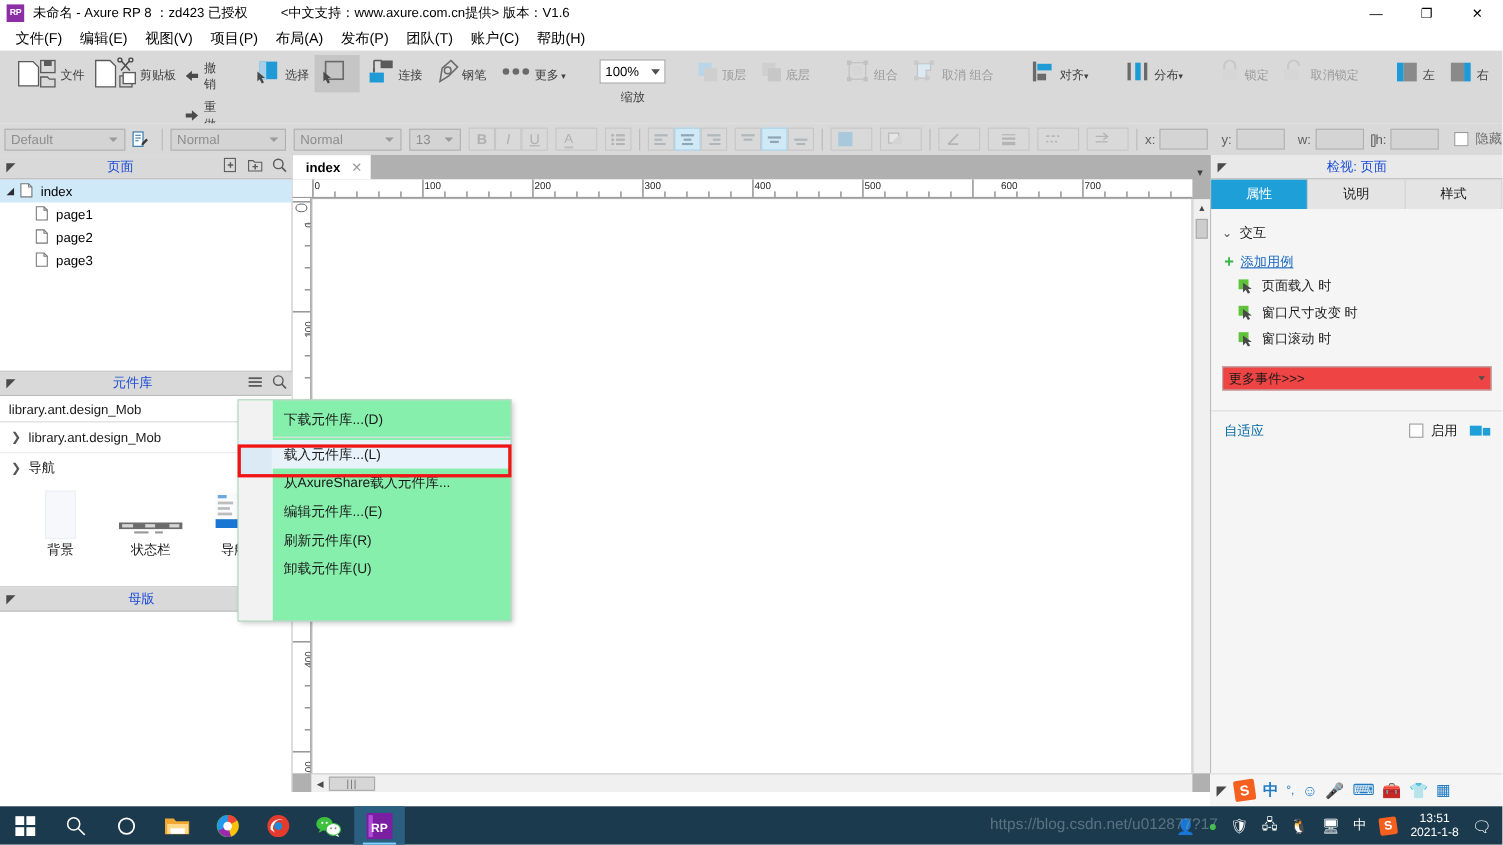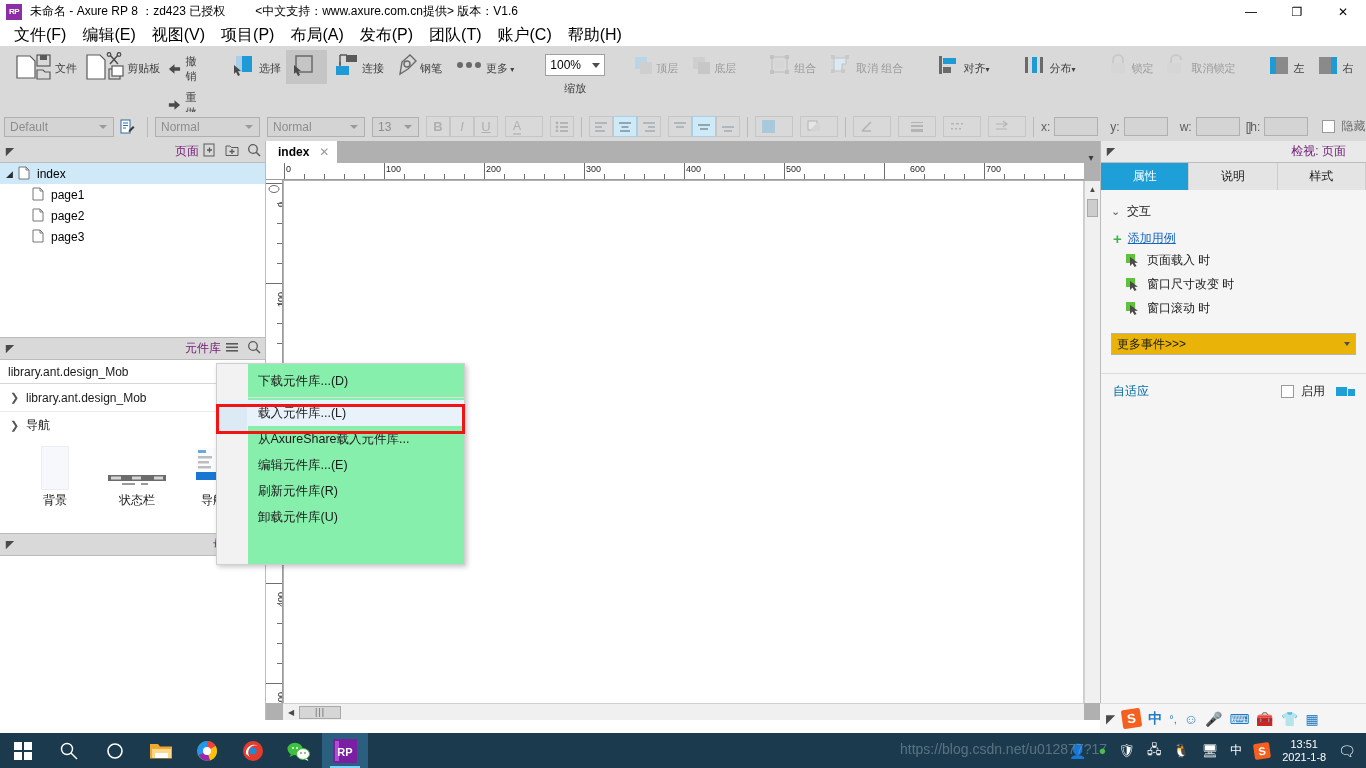--- a/index.html
+++ b/index.html
@@ -31,21 +31,21 @@
     width:46px; height:24px; display:flex; align-items:center; justify-content:center;
     font-size:12px; color:#000;
   }
 
   
   .menubar {
     position:absolute; left:0; top:24px; width:1366px; height:22px;
     background:#ffffff; display:flex; align-items:center; padding-left:6px;
   }
   .menu-item {
-    padding:2px 8px; font-size:16px; color:#000; white-space:nowrap; cursor:default;
+    padding:2px 8px; font-size:13px; color:#000; white-space:nowrap; cursor:default;
   }
 
   
   .toolbar {
     position:absolute; left:0; top:46px; width:1366px; height:66px;
     background:#d9d9d9; display:flex; align-items:flex-start; padding-top:4px;
   }
   .tb-group { display:flex; align-items:flex-start; height:58px; }
   .tb-sep { width:1px; height:44px; background:#b4b4b4; margin:4px 10px 0 10px; }
   .tb-btn {
@@ -92,21 +92,21 @@
   .fb-split { width:38px;height:21px;border:1px solid #c6c6c6;display:flex;align-items:center;justify-content:space-around; background:#d9d9d9;}
   .fb-num { font-size:12px; color:#5e5e5e; }
   .fb-field { width:44px;height:19px;background:#d4d4d4;border:1px solid #b0b0b0; }
   .fb-chk { width:13px;height:13px;background:#fff;border:1px solid #9a9a9a; }
 
   
   .panel-hdr {
     height:22px; background:#d9d9d9; border-bottom:1px solid #bcbcbc;
     display:flex; align-items:center; position:relative;
   }
-  .panel-hdr .ttl { flex:1; text-align:right; font-size:12px; color:#701a75; }
+  .panel-hdr .ttl { flex:1; text-align:center; font-size:12px; color:#1d4ed8; }
   .panel-hdr .pin { width:20px; text-align:center; color:#4a4a4a; font-size:11px; }
   .hdr-ico { width:22px; text-align:center; color:#5a5a5a; font-size:13px; }
 
   .pages-panel { position:absolute; left:0; top:141px; width:266px; height:196px; background:#fff; border-right:1px solid #bcbcbc; }
   .pages-list { padding-top:0; }
   .page-row { height:21px; display:flex; align-items:center; font-size:12px; color:#000; padding-left:6px; }
   .page-row.sel { background:#cfe9f9; }
   .page-row .tri { width:12px; font-size:9px; color:#2d2d2d; }
   .page-row .spacer { width:26px; }
   .doc-ico { width:13px; height:15px; margin-right:6px; position:relative; }
@@ -156,21 +156,21 @@
   .insp-tabs { display:flex; height:27px; }
   .insp-tab { flex:1; display:flex; align-items:center; justify-content:center; font-size:12px; color:#1a1a1a; background:#e4e4e4; border-right:1px solid #cdcdcd;}
   .insp-tab.active { background:#1f9fd8; color:#fff; }
   .sect-row { height:26px; display:flex; align-items:center; padding-left:10px; font-size:12px; color:#1a1a1a; margin-top:8px;}
   .addcase { display:flex; align-items:center; padding-left:12px; margin-top:6px; }
   .plus { color:#3ab54a; font-size:15px; font-weight:bold; margin-right:6px;}
   .addcase .lnk { font-size:12px; color:#1565c0; text-decoration:underline; }
   .evt-row { display:flex; align-items:center; padding-left:24px; height:21px; margin-top:3px;}
   .evt-row .lab { font-size:12px; color:#1a1a1a; margin-left:7px;}
   .more-evt {
-    margin:14px 10px 0 10px; height:22px; background:#eab308; border:1px solid #b5b5b5;
+    margin:14px 10px 0 10px; height:22px; background:#ef4444; border:1px solid #b5b5b5;
     display:flex; align-items:center; padding:0 5px; font-size:12px; color:#1a1a1a;gap:28px;
   }
   .more-evt .v { flex:1; }
   .adapt-row {
     position:absolute; left:0; top:232px; width:266px; height:36px;
     border-top:1px solid #dcdcdc; display:flex; align-items:center; padding:0 12px;
   }
   .adapt-row .lab { font-size:12px; color:#0369a1; }
   .adapt-right { margin-left:auto; display:flex; align-items:center; gap:7px; }
   .adapt-right .cb { width:13px;height:13px;background:#fff;border:1px solid #9a9a9a;}

